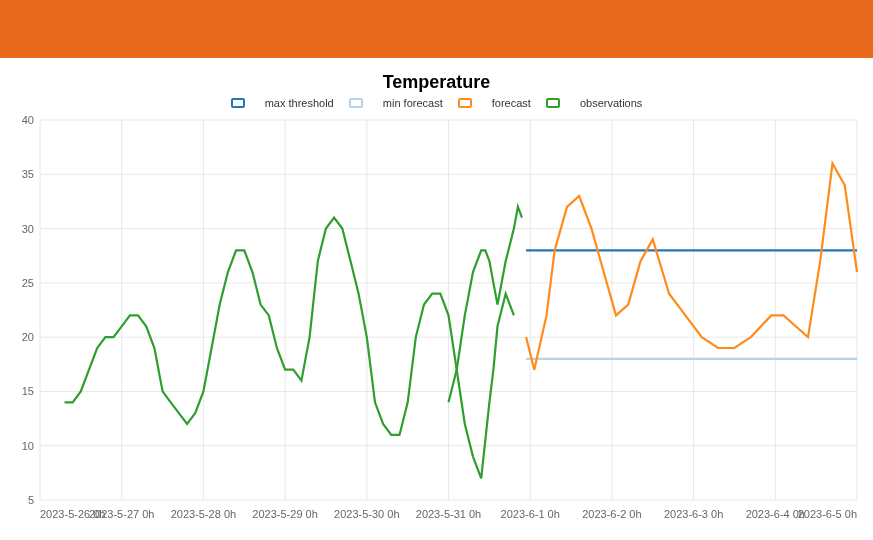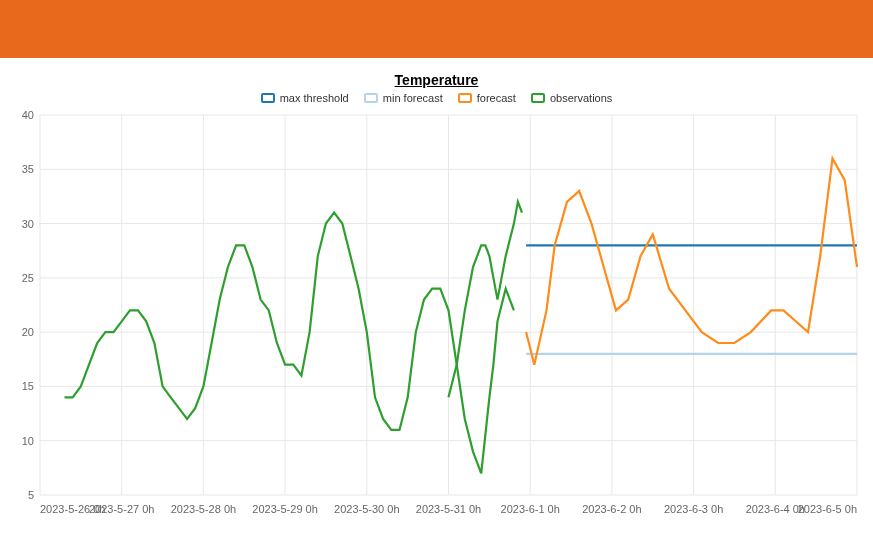--- a/index.html
+++ b/index.html
@@ -14,34 +14,33 @@
   .header-bar {
     width: 100%;
     height: 58px;
     background: #e8681c;
   }
   .chart-wrap {
     padding: 8px 10px 0 10px;
   }
   .chart-wrap h2 {
     text-align: center;
-    font-size: 14px;
+    font-size: 18px;
     margin: 6px 0 4px 0;
-    text-decoration: underline;
   }
   .legend {
     text-align: center;
     font-size: 11px;
     color: #333;
     margin-bottom: 4px;
   }
   .legend-item {
     display: inline-flex;
     align-items: center;
-    gap: 5px;
+    gap: 20px;
     margin: 0 6px;
     cursor: pointer;
   }
   .swatch {
     width: 14px;
     height: 10px;
     background: #fff;
     border: 2px solid currentColor;
     border-radius: 2px;
     display: inline-block;

